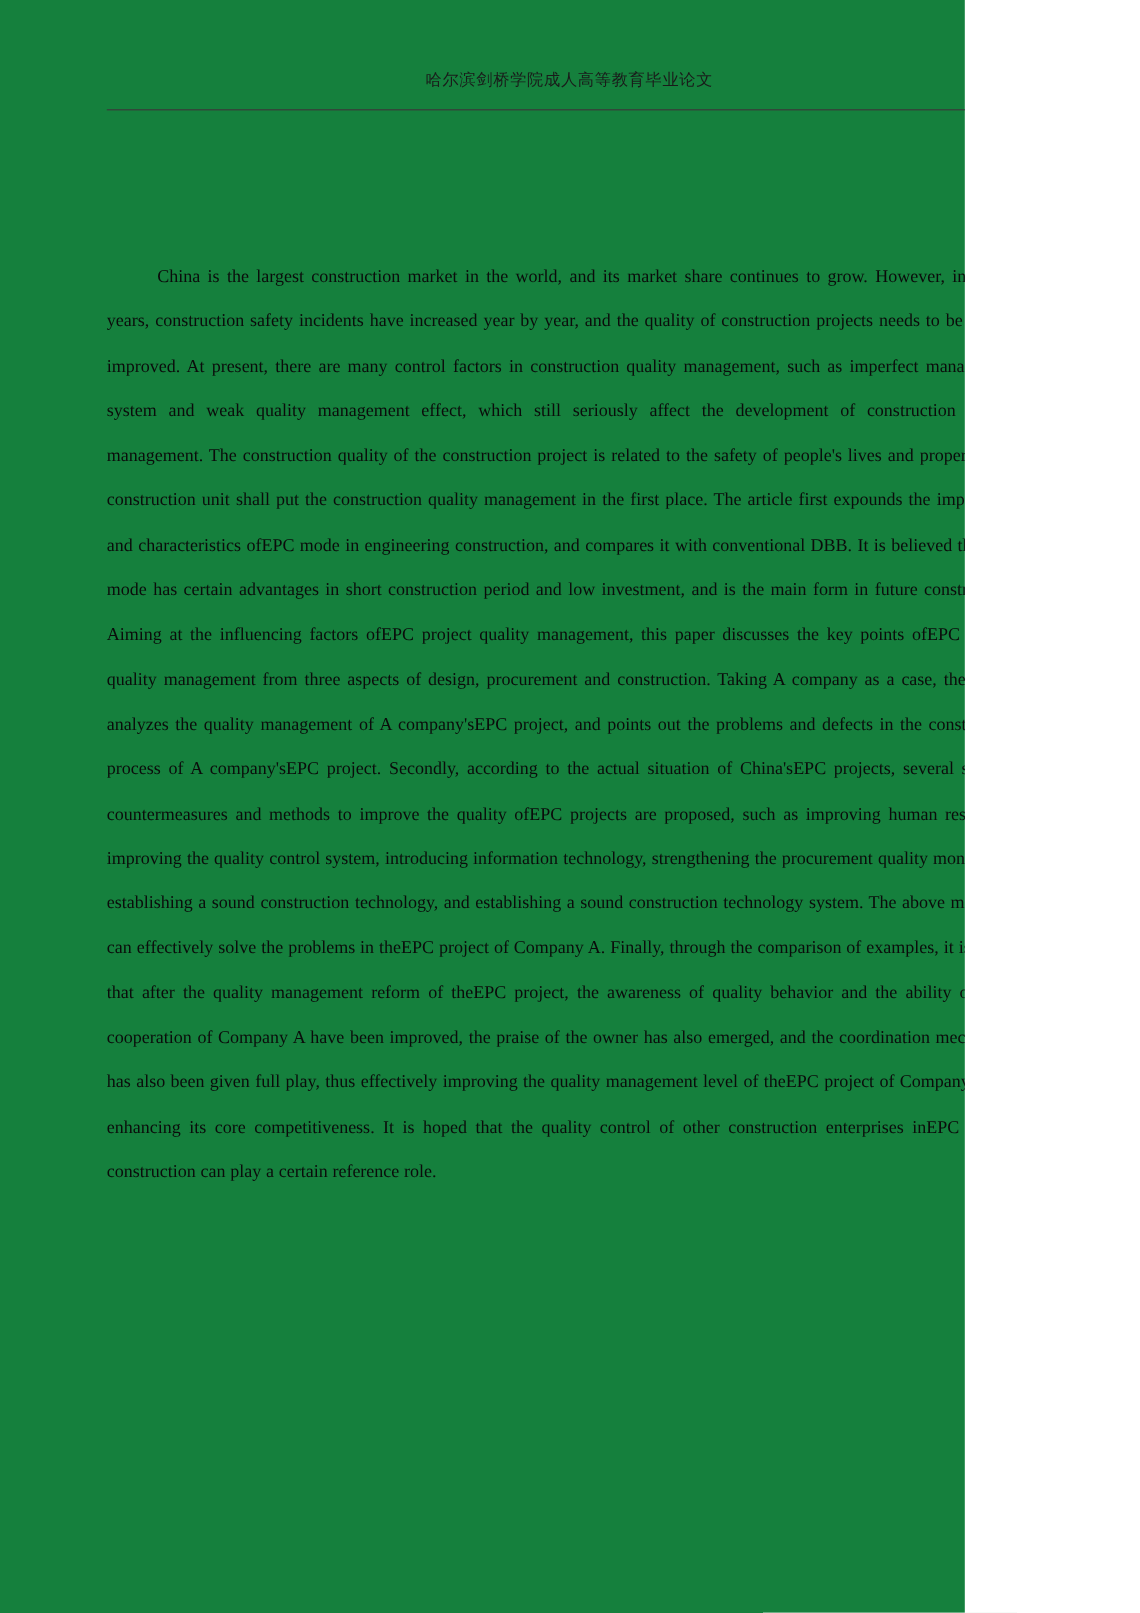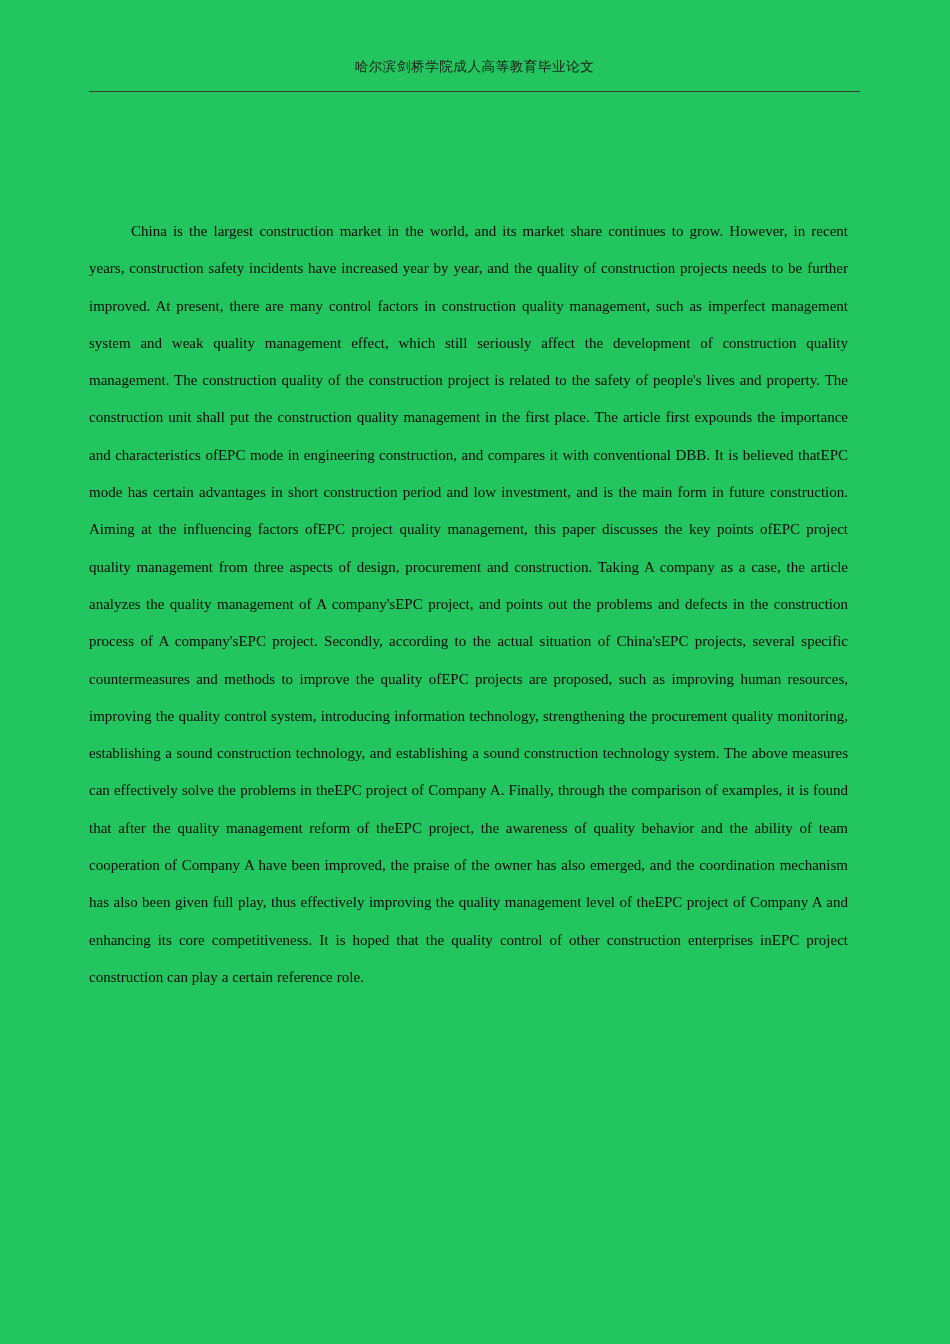--- a/index.html
+++ b/index.html
@@ -7,23 +7,23 @@
     margin: 0;
     padding: 0;
     background: #ffffff;
   }
   body {
     font-family: "Liberation Serif", "DejaVu Serif", serif;
     color: #000000;
   }
   .page {
     position: relative;
-    width: 950px;
+    width: 804px;
     height: 1344px;
-    background: #22c55e;
+    background: #15803d;
     box-sizing: border-box;
     overflow: hidden;
     padding-left: 37px;
   }
 
   
   .page-header {
     position: absolute;
     left: 89px;
     top: 58px;

